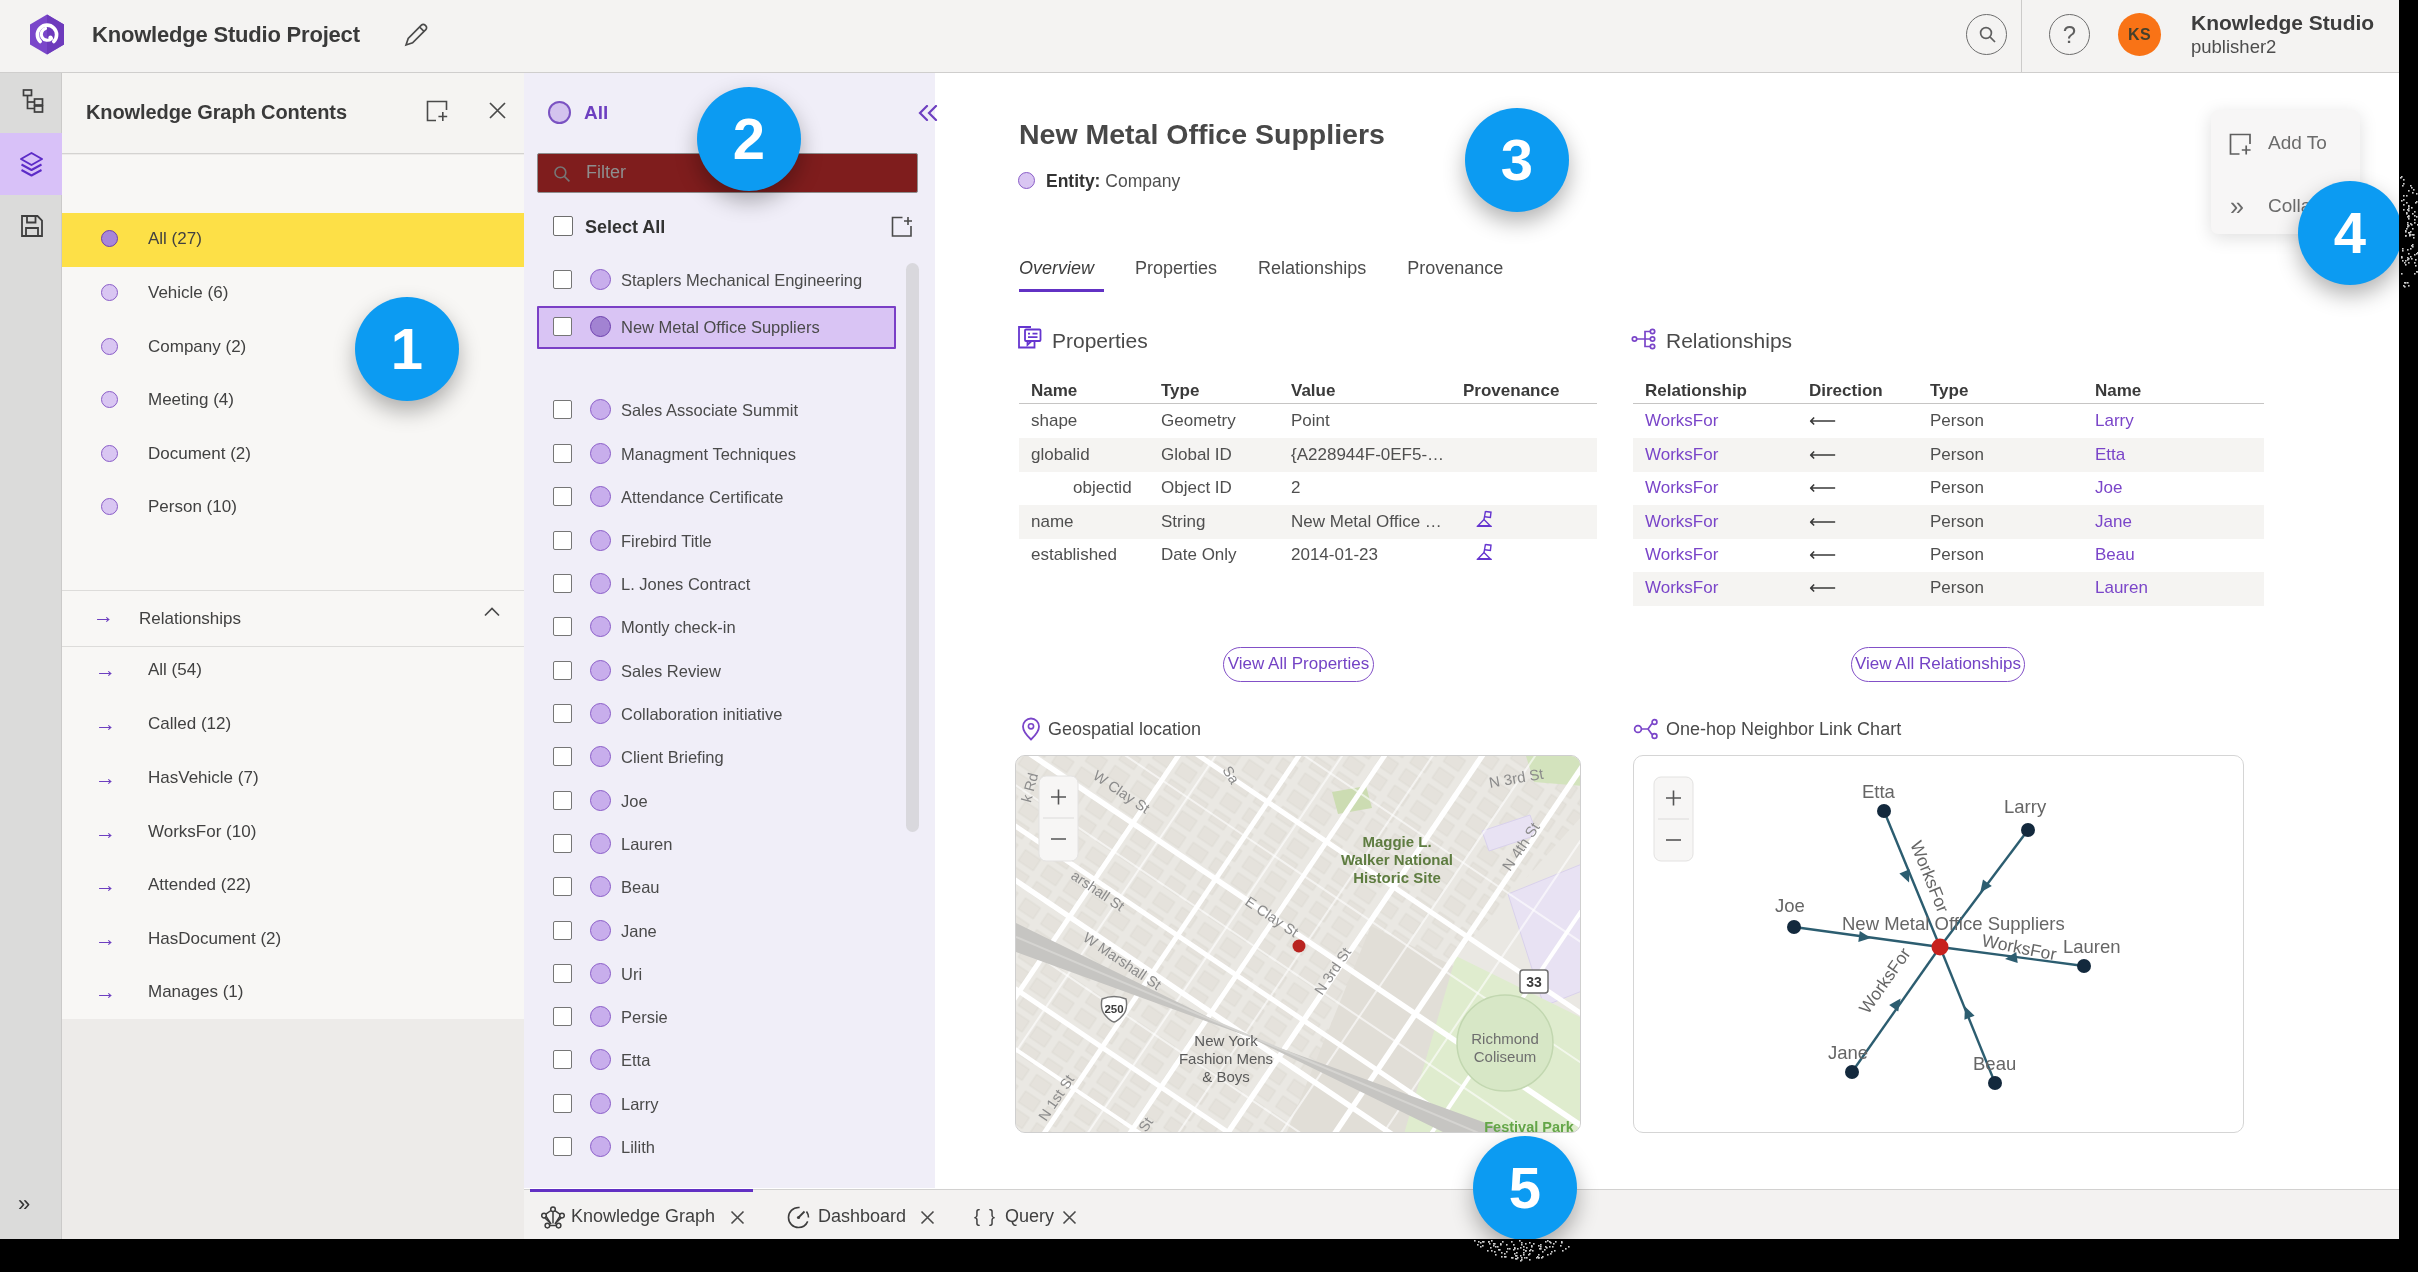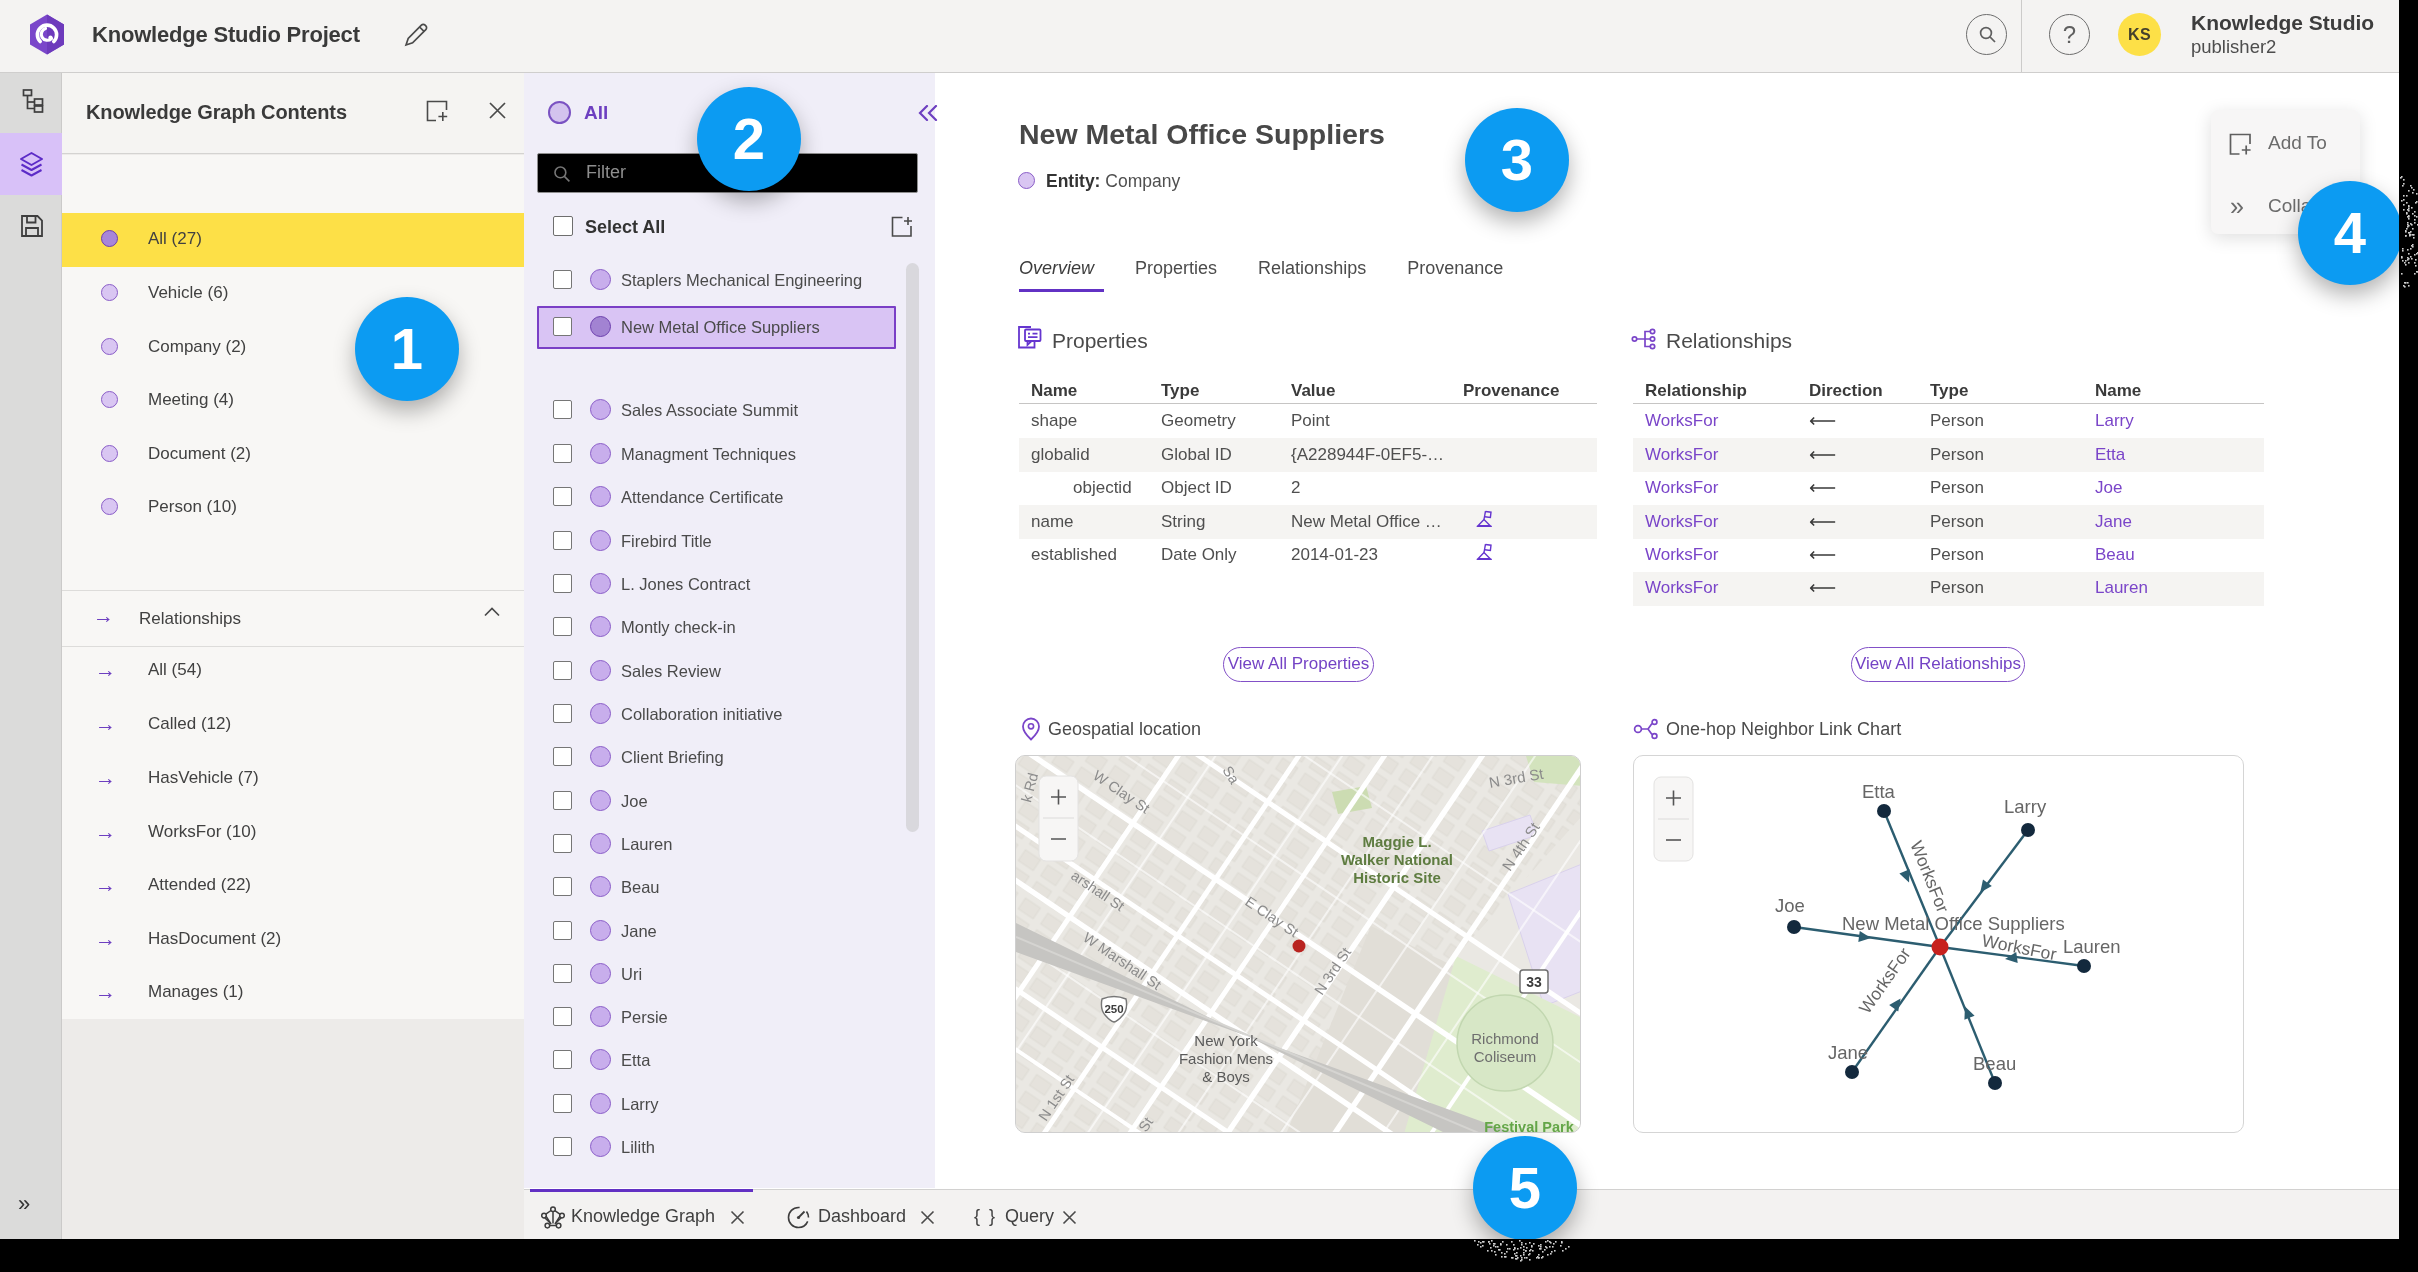--- a/index.html
+++ b/index.html
@@ -10,21 +10,21 @@
   .abs { position:absolute; }
   svg { display:block; }
   
   #topbar { position:absolute; left:0; top:0; width:2399px; height:73px;
     background:#f4f3f2; border-bottom:1px solid #cfcecd; }
   #title { position:absolute; left:92px; top:22px; font-size:22px; font-weight:700;
     color:#3a3a3a; letter-spacing:-0.2px; }
   .circbtn { position:absolute; width:41px; height:41px; border:1.6px solid #6d6d6d;
     border-radius:50%; top:14px; }
   #avatar { position:absolute; left:2118px; top:13px; width:43px; height:43px;
-    border-radius:50%; background:#fde047; color:#44402c; font-size:16px;
+    border-radius:50%; background:#f97316; color:#44402c; font-size:16px;
     font-weight:700; text-align:center; line-height:43px; letter-spacing:0.5px; }
   #userblock { position:absolute; left:2191px; top:11px; }
   #userblock .l1 { font-size:21px; font-weight:700; color:#3d3d3d; }
   #userblock .l2 { font-size:18.5px; color:#4d4d4d; margin-top:1px; }
   #topdivider { position:absolute; left:2021px; top:0; width:1px; height:72px; background:#cccbca; }
   
   #rail { position:absolute; left:0; top:73px; width:62px; height:1166px;
     background:#dbdbda; border-right:1px solid #cbcac9; }
   #railhl { position:absolute; left:0; top:60px; width:62px; height:62px; background:#d8c1f8; }
   
@@ -40,21 +40,21 @@
     border-radius:50%; background:#d9c6f2; border:1.6px solid #8a5dc8; }
   .p1row .arrow { position:absolute; left:33px; top:14px; color:#6d3fc0; font-size:21px; }
   .p1sel { background:#fde047;text-align:right; }
   .p1sel .circ { background:#a886d8; border-color:#6d40ae; }
   .p1hdr { border-bottom:1px solid #dddcda; background:#f8f7f5; }
   .p1hdr .chev { position:absolute; right:24px; top:16px; }
   
   #panel2 { position:absolute; left:524px; top:73px; width:411px; height:1115px;
     background:#f0eef8; }
   #filterbox { position:absolute; left:13px; top:80px; width:381px; height:40px;
-    background:#000000; border:1px solid #8e8e8e; border-radius:2px; }
+    background:#7f1d1d; border:1px solid #8e8e8e; border-radius:2px; }
   .p2row { position:absolute; left:13px; width:370px; height:43px; }
   .p2row .cb { position:absolute; left:16px; top:11px; width:19px; height:19px;
     border:1.7px solid #767676; border-radius:2px; background:#fff; }
   .p2row .circ { position:absolute; left:53px; top:10px; width:21px; height:21px;
     border-radius:50%; background:#c8aeec; border:1.7px solid #8a5dc8; }
   .p2row .lbl { position:absolute; left:84px; top:12px; font-size:16.5px; color:#4a4a4a; white-space:nowrap; }
   .p2sel { background:#d9c4f4; border:2px solid #7a3fc6; border-radius:1px; width:359px; }
   .p2sel .circ { background:#a283d2; border-color:#6d40ae; }
   #p2scroll { position:absolute; left:382px; top:190px; width:13px; height:569px;
     background:#d9d8dd; border-radius:7px; }

